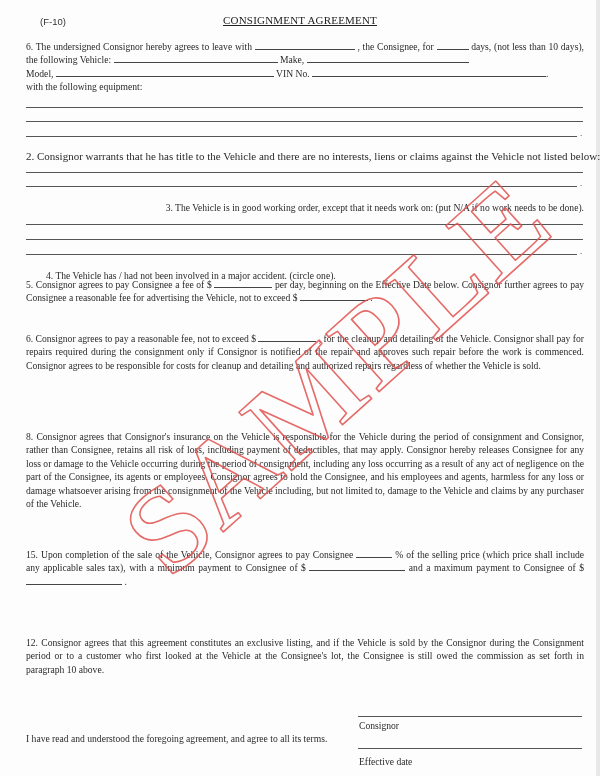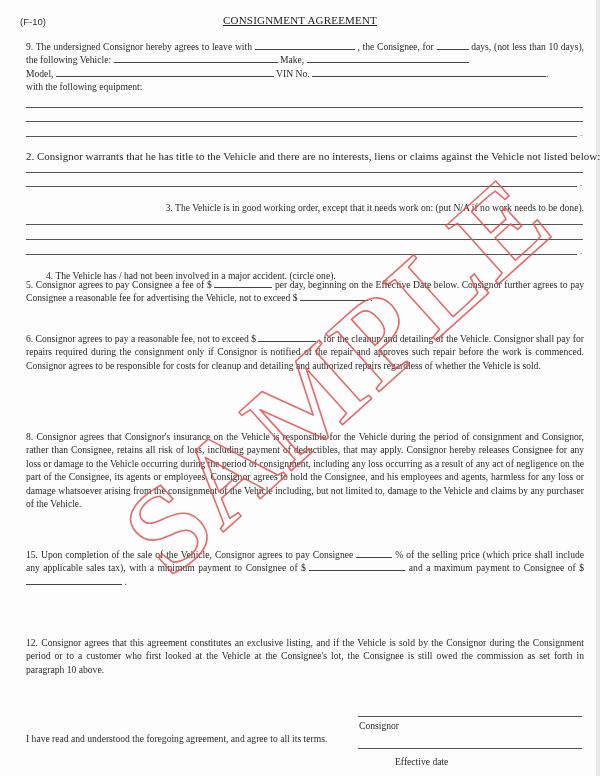--- a/index.html
+++ b/index.html
@@ -9,21 +9,21 @@
     font-family: "DejaVu Serif", "Liberation Serif", serif;
     color: #2a2a2a;
     position: relative;
   }
   .page {
     position: absolute; left: 0; top: 0; width: 596px; height: 776px;
     background: #fdfdfd;
     border-right: 4px solid #e8e8e8;
   }
   .form-id {
-    position: absolute; left: 20px; top: 16px;
+    position: absolute; left: 40px; top: 16px;
     font-family: "Liberation Sans", sans-serif; font-size: 9.5px; color: #333;
   }
   .doc-title {
     position: absolute; left: 0; width: 600px; top: 14px; text-align: center;
     font-size: 11px; letter-spacing: 0.2px; text-decoration: underline;
     font-family: "Liberation Serif", serif; color: #222;
   }
   .para {
     position: absolute; left: 26px; width: 558px;
     font-family: "Liberation Serif", serif;
@@ -41,21 +41,21 @@
 </style>
 </head>
 <body>
 
 <div class="page">
 
   <div class="form-id">(F-10)</div>
   <div class="doc-title">CONSIGNMENT AGREEMENT</div>
 
   <div class="para" style="top:40px;">
-    <span>9.  The undersigned Consignor hereby agrees to leave with</span>
+    <span>6.  The undersigned Consignor hereby agrees to leave with</span>
     <span class="blank" style="width:100px;"></span>
     <span>, the Consignee, for</span>
     <span class="blank" style="width:32px;"></span>
     <span>days, (not less than 10 days), the following Vehicle:</span>
     <span class="blank" style="width:164px;"></span>
     <span>Make,</span>
     <span class="blank" style="width:162px;"></span><br>
     <span>Model,</span>
     <span class="blank" style="width:218px;"></span>
     <span>VIN No.</span>
@@ -109,18 +109,18 @@
   </div>
 
 
   <div class="para" style="top:636px;">12. Consignor agrees that this agreement constitutes an exclusive listing, and if the Vehicle is sold by the Consignor during the Consignment period or to a customer who first looked at the Vehicle at the Consignee's lot, the Consignee is still owed the commission as set forth in paragraph 10 above.</div>
 
   <div class="para" style="top:685px; text-align:left;margin-top:47px;">I have read and understood the foregoing agreement, and agree to all its terms.</div>
 
   <div class="sig-line" style="top:716px;"></div>
   <div class="sig-label" style="top:720px;text-align:right;">Consignor</div>
   <div class="sig-line" style="top:748px;"></div>
-  <div class="sig-label" style="top:756px;margin-left:36px;">Effective date</div>
+  <div class="sig-label" style="top:756px;">Effective date</div>
 
   <svg class="stamp" viewBox="0 0 600 776" xmlns="http://www.w3.org/2000/svg">
     <text x="0" y="0" transform="translate(170,580) rotate(-42)" font-family="Liberation Serif, serif" font-size="120" font-weight="bold" letter-spacing="4" fill="none" stroke="#e0524f" stroke-width="1.6" stroke-linejoin="round" opacity="0.85">SAMPLE</text>
   </svg>
 </div>
 
 </body></html>

